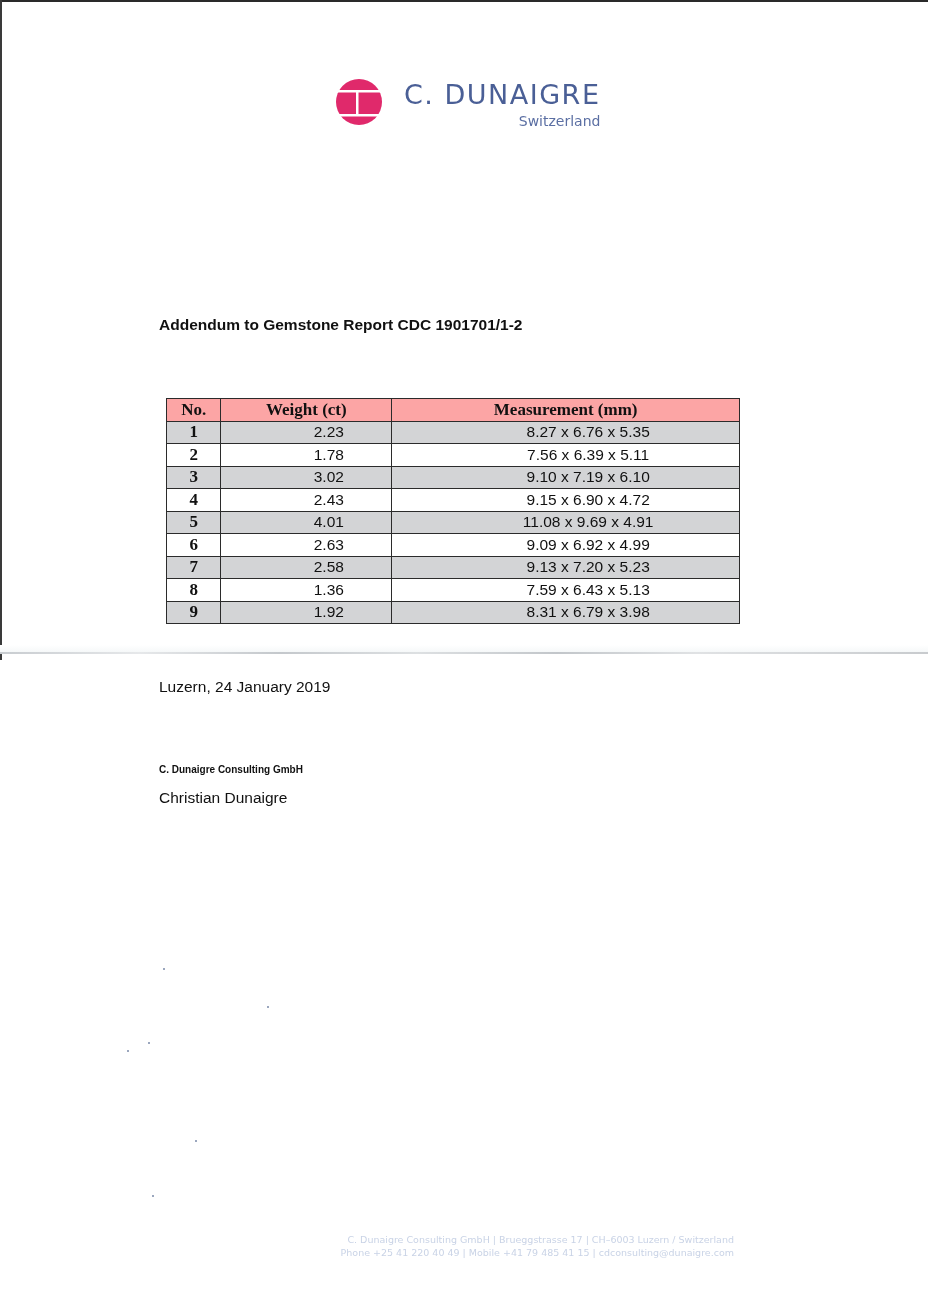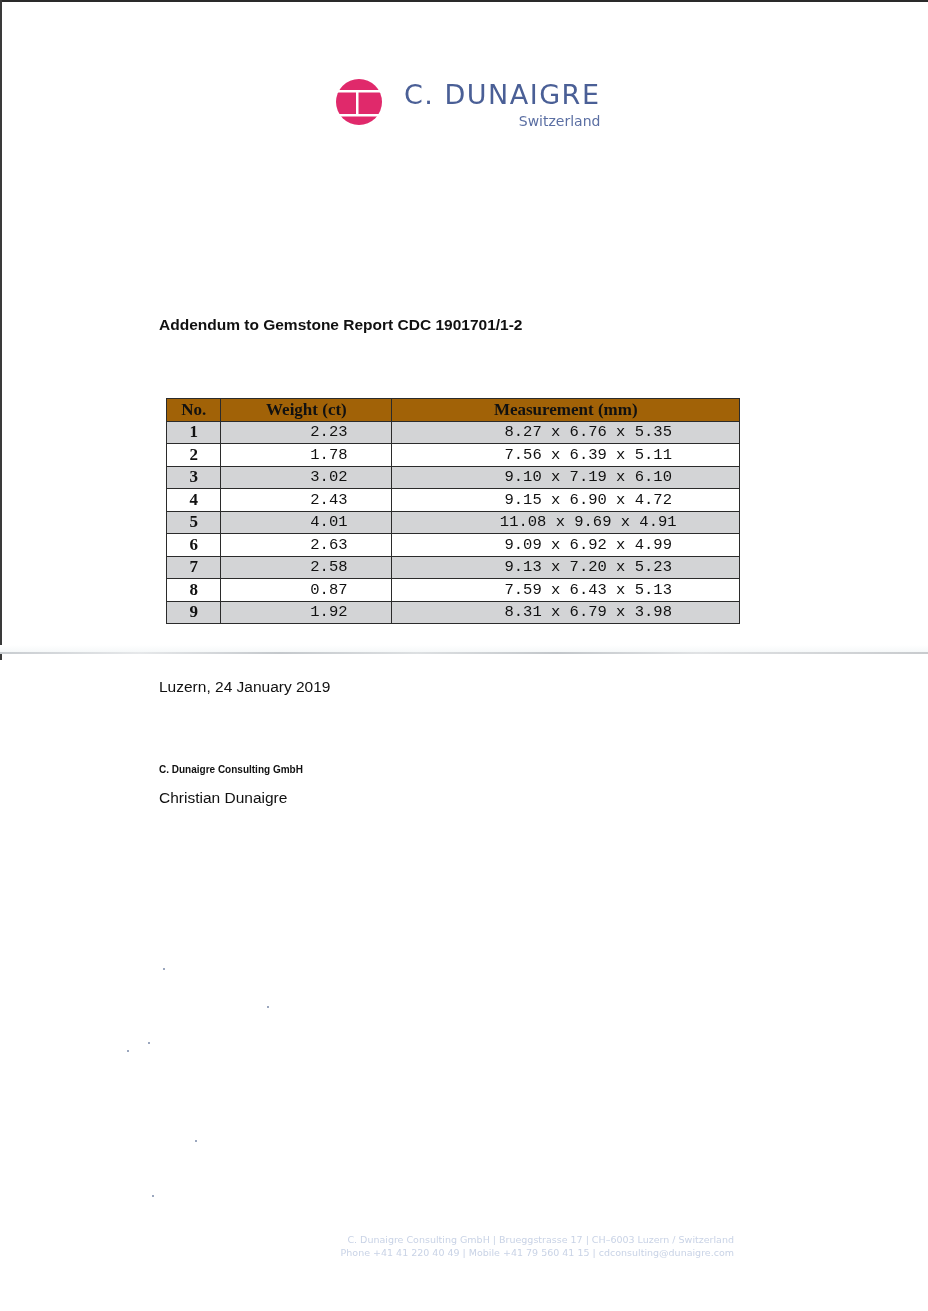--- a/index.html
+++ b/index.html
@@ -27,23 +27,23 @@
     .title { position: absolute; left: 159px; top: 316px; font-weight: bold; font-size: 15.5px; color: #111; }
 
     
     .gem-table {
       position: absolute; left: 166px; top: 398px; width: 574px;
       border-collapse: collapse; font-size: 15.5px;
     }
     .gem-table th, .gem-table td {
       border: 1.5px solid #2b2b2b; height: 21.5px; padding: 0; text-align: center; line-height: 20px;
     }
-    .gem-table th { font-family: "Liberation Serif", serif; font-weight: bold; font-size: 17px; background: #a16207; }
+    .gem-table th { font-family: "Liberation Serif", serif; font-weight: bold; font-size: 17px; background: #fca5a5; }
     .gem-table td.no { font-family: "Liberation Serif", serif; font-weight: bold; font-size: 17px; }
-    .gem-table td.w, .gem-table td.m { font-family: Liberation Mono, monospace; padding-left: 45px; }
+    .gem-table td.w, .gem-table td.m { font-family: Liberation Sans, sans-serif; padding-left: 45px; }
     .gem-table tr.shade td { background: #d3d4d6; }
     .col-no { width: 54px; }
     .col-w { width: 172px; }
     .col-m { width: 352px; }
 
     .place-date { position: absolute; left: 159px; top: 678px; font-size: 15.5px; }
     .company { position: absolute; left: 159px; top: 764px; font-size: 10px; font-weight: bold; }
     .signer { position: absolute; left: 159px; top: 789px; font-size: 15.5px; }
 
     .footer {
@@ -115,21 +115,21 @@
       <td class="w">2.63</td>
       <td class="m">9.09 x 6.92 x 4.99</td>
     </tr>
     <tr class="shade">
       <td class="no">7</td>
       <td class="w">2.58</td>
       <td class="m">9.13 x 7.20 x 5.23</td>
     </tr>
     <tr>
       <td class="no">8</td>
-      <td class="w">0.87</td>
+      <td class="w">1.36</td>
       <td class="m">7.59 x 6.43 x 5.13</td>
     </tr>
     <tr class="shade">
       <td class="no">9</td>
       <td class="w">1.92</td>
       <td class="m">8.31 x 6.79 x 3.98</td>
     </tr>
   </tbody>
 </table>
 
@@ -142,14 +142,14 @@
 
 <div class="speck" style="left:163px; top:968px;"></div>
 <div class="speck" style="left:267px; top:1006px;"></div>
 <div class="speck" style="left:148px; top:1042px;"></div>
 <div class="speck" style="left:127px; top:1050px;"></div>
 <div class="speck" style="left:152px; top:1195px;"></div>
 <div class="speck" style="left:195px; top:1140px;"></div>
 
 <div class="footer">
   <div>C. Dunaigre Consulting GmbH | Brueggstrasse 17 | CH–6003 Luzern / Switzerland</div>
-  <div>Phone +41 41 220 40 49 | Mobile +41 79 560 41 15 | cdconsulting@dunaigre.com</div>
+  <div>Phone +25 41 220 40 49 | Mobile +41 79 485 41 15 | cdconsulting@dunaigre.com</div>
 </div>
 
 </body></html>

